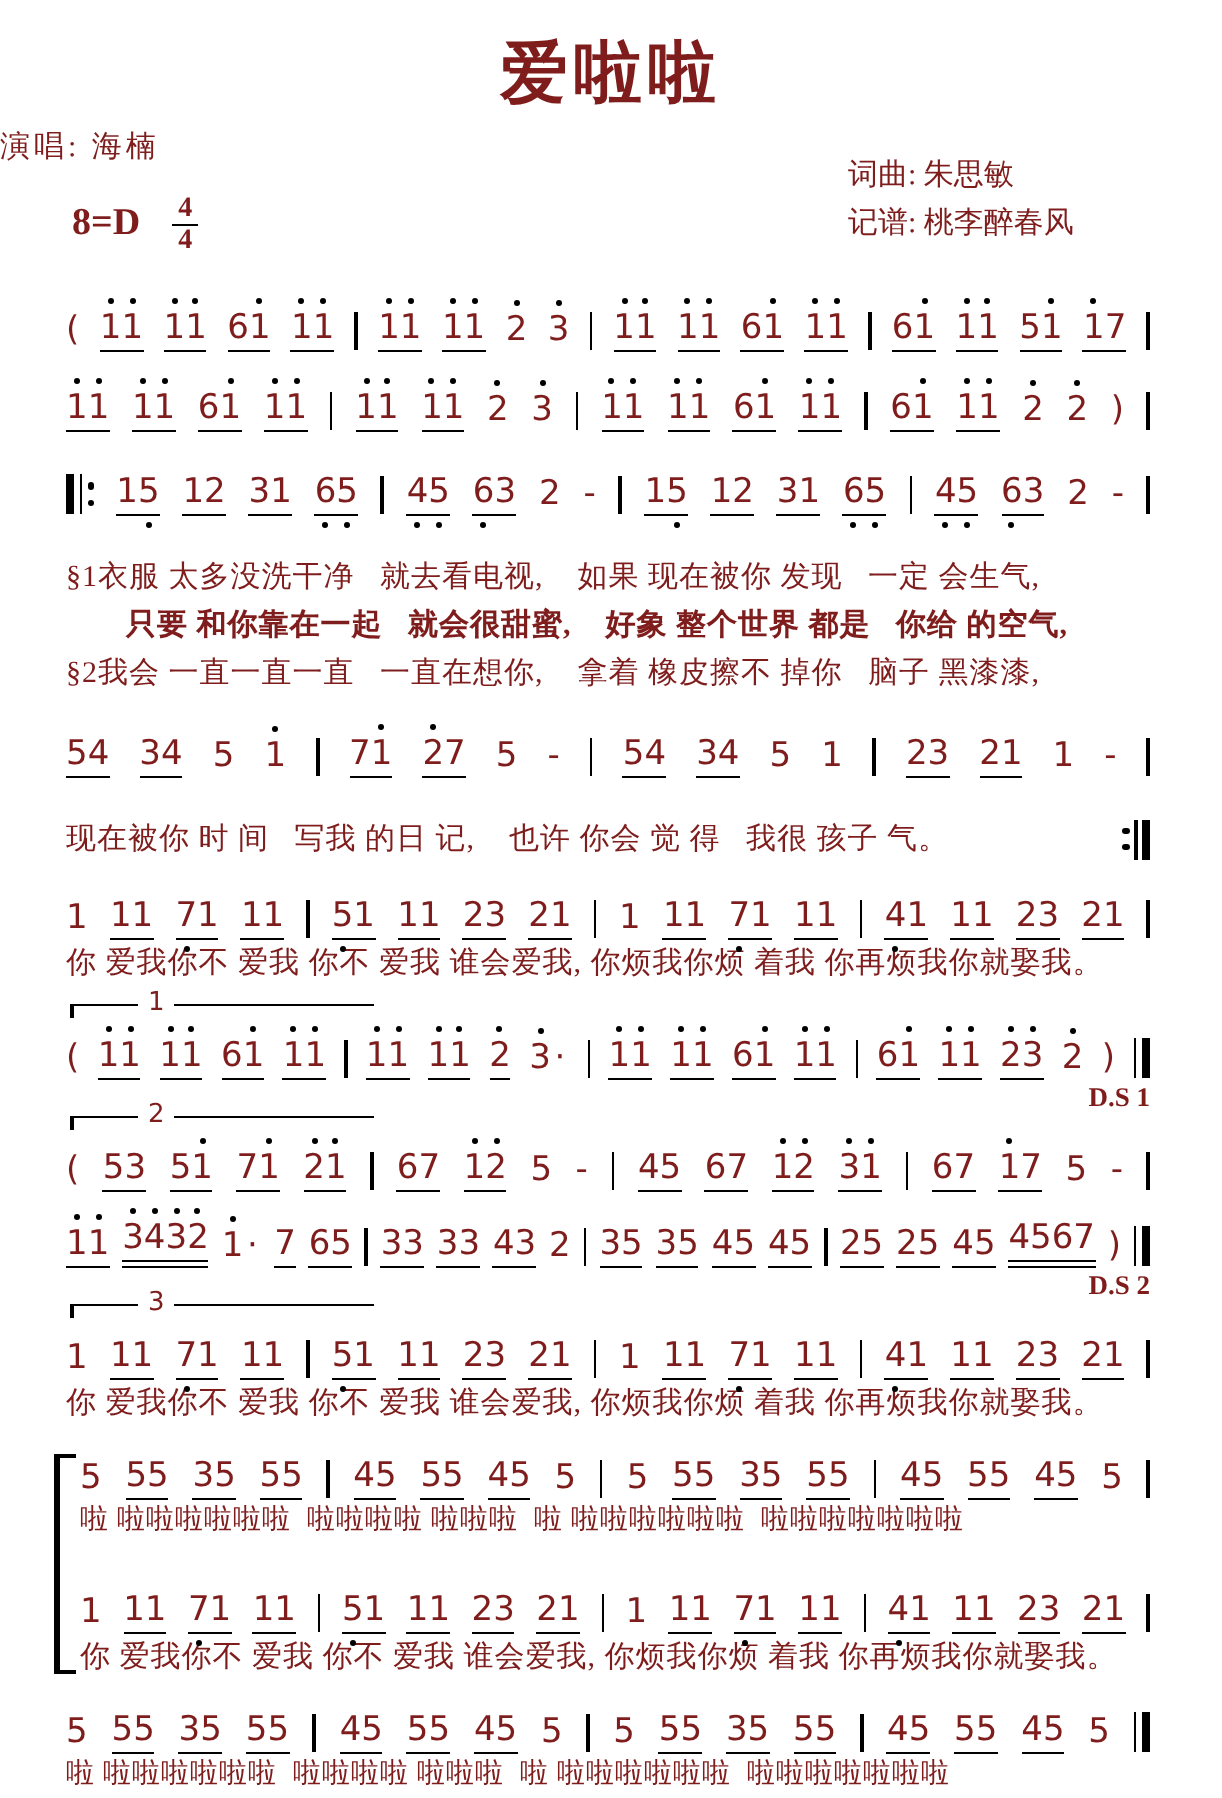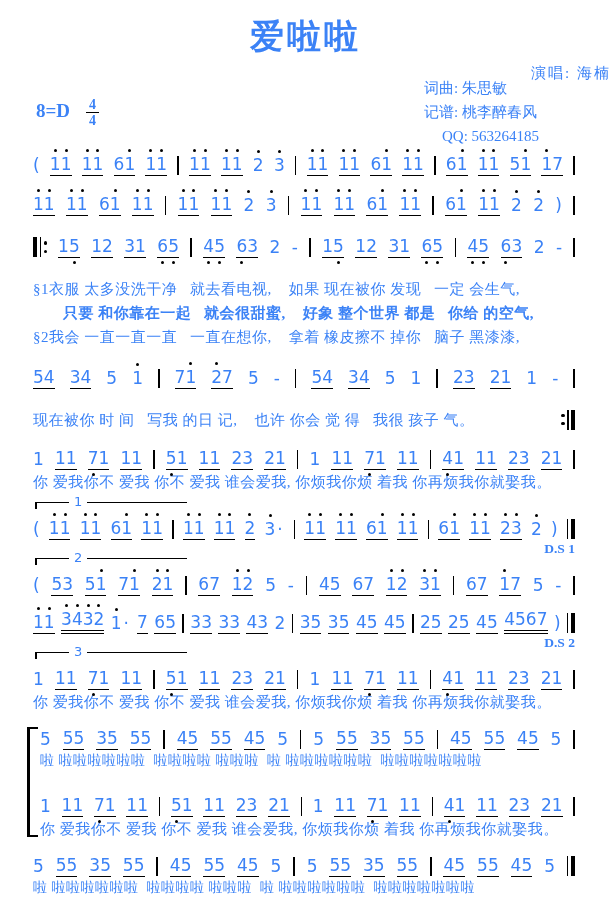--- a/index.html
+++ b/index.html
@@ -1,22 +1,22 @@
 <!DOCTYPE html>
 <html><head>
 <meta charset="utf-8">
 <style>
   html,body{margin:0;padding:0;background:#888;}
-  .sheet{width:611px;height:899px;background:#ffffff;color:#3b82f6;position:relative;overflow:hidden;
+  .sheet{width:611px;height:899px;background:#ffffff;color:#7f1d1d;position:relative;overflow:hidden;
          font-family:"DejaVu Sans", sans-serif;margin:0 auto;}
   
   .head{position:relative;height:142px;}
   .title{font-family:"DejaVu Sans",sans-serif;font-weight:bold;font-size:34px;text-align:center;
          padding-top:14px;letter-spacing:3px;}
-  .subtitle{font-family:"Liberation Serif",serif;font-size:15px;text-align:right;margin-top:4px;letter-spacing:2px;}
+  .subtitle{font-family:"Liberation Serif",serif;font-size:15px;text-align:left;margin-top:4px;letter-spacing:2px;}
   .credits{position:absolute;left:424px;top:76px;font-family:"Liberation Serif",serif;font-size:15px;line-height:24px;white-space:nowrap;}
   .credits .qq{padding-left:18px;}
   .keysig{position:absolute;left:36px;top:98px;font-family:"Liberation Serif",serif;font-weight:bold;font-size:19px;}
   .meter{display:inline-block;vertical-align:middle;margin-left:16px;text-align:center;font-size:14px;line-height:13px;}
   .meter .num{display:block;border-bottom:1.6px solid #000;padding:0 3px 1px;}
   .meter .den{display:block;padding-top:1px;}
   
   .score{padding:0 36px 0 33px;}
   .mline{display:flex;justify-content:space-between;align-items:flex-end;height:26px;font-size:17px;}
   .grp{display:inline-flex;padding-bottom:1px;line-height:19px;}
@@ -58,21 +58,20 @@
 <body>
 
 <div class="sheet">
 
   <div class="head">
     <div class="title">爱啦啦</div>
     <div class="subtitle">演唱: 海楠</div>
     <div class="credits">
       <div>词曲: 朱思敏</div>
       <div>记谱: 桃李醉春风</div>
-      <div class="qq">QQ: 563264185</div>
     </div>
     <div class="keysig">
       <span>8=D</span><span class="meter"><span class="num">4</span><span class="den">4</span></span>
     </div>
   </div>
 
   <div class="score">
 
     <div class="mline mt8">
         <span class="sym">(</span>

